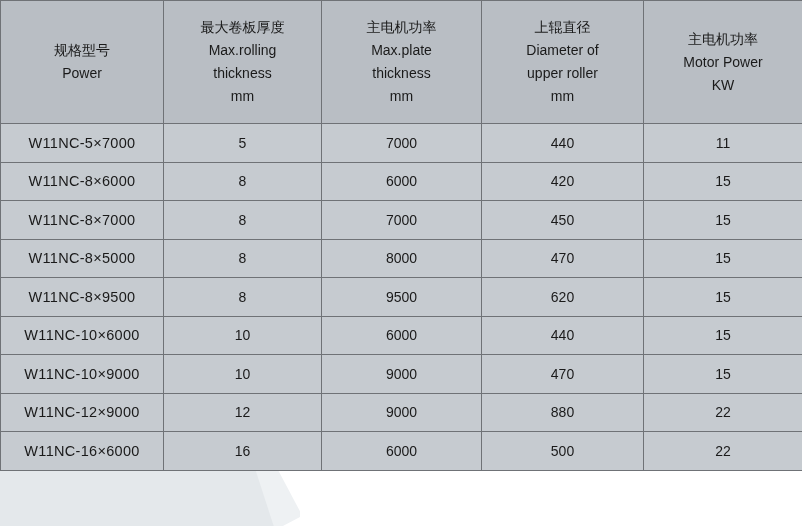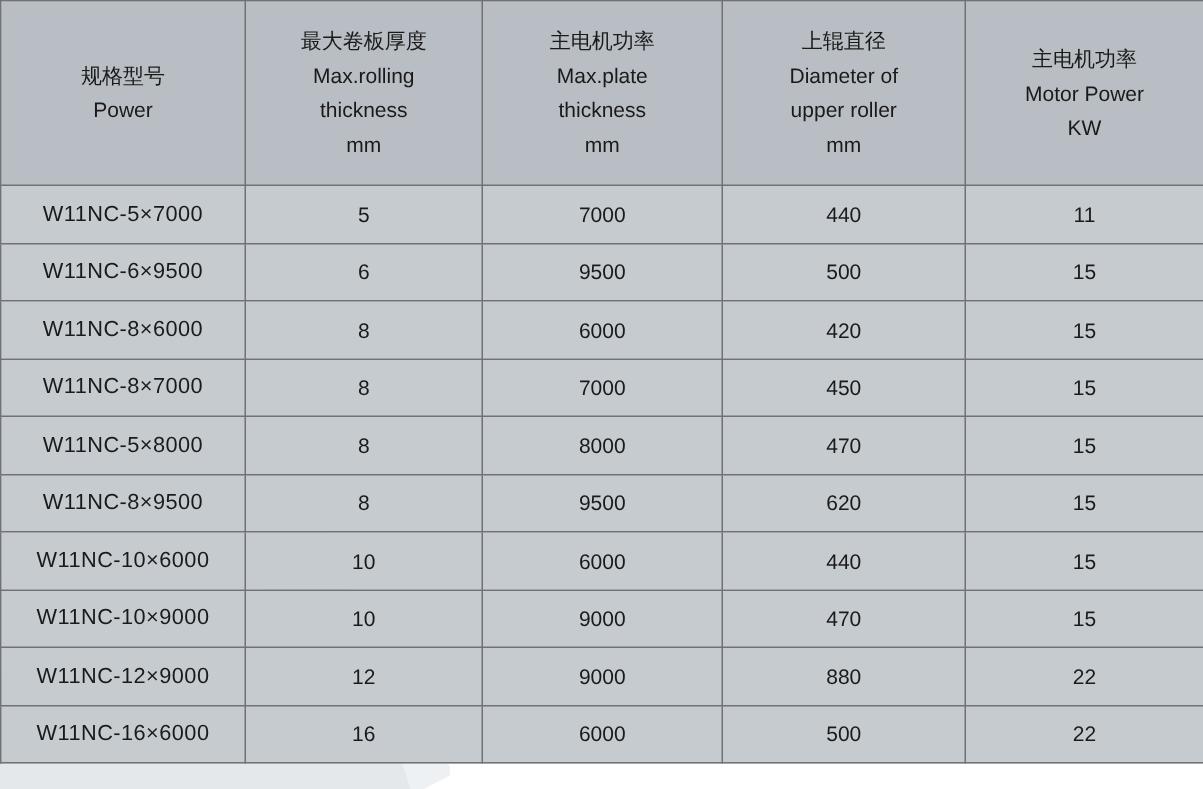--- a/index.html
+++ b/index.html
@@ -140,42 +140,35 @@
     </thead>
     <tbody id="body-rows">
         <tr>
           <td class="model">W11NC-5×7000</td>
           <td>5</td>
           <td>7000</td>
           <td>440</td>
           <td>11</td>
         </tr>
         <tr>
-          <td class="model">W11NC-6×9500</td>
-          <td>6</td>
-          <td>9500</td>
-          <td>500</td>
-          <td>15</td>
-        </tr>
-        <tr>
           <td class="model">W11NC-8×6000</td>
           <td>8</td>
           <td>6000</td>
           <td>420</td>
           <td>15</td>
         </tr>
         <tr>
           <td class="model">W11NC-8×7000</td>
           <td>8</td>
           <td>7000</td>
           <td>450</td>
           <td>15</td>
         </tr>
         <tr>
-          <td class="model">W11NC-5×8000</td>
+          <td class="model">W11NC-8×5000</td>
           <td>8</td>
           <td>8000</td>
           <td>470</td>
           <td>15</td>
         </tr>
         <tr>
           <td class="model">W11NC-8×9500</td>
           <td>8</td>
           <td>9500</td>
           <td>620</td>

